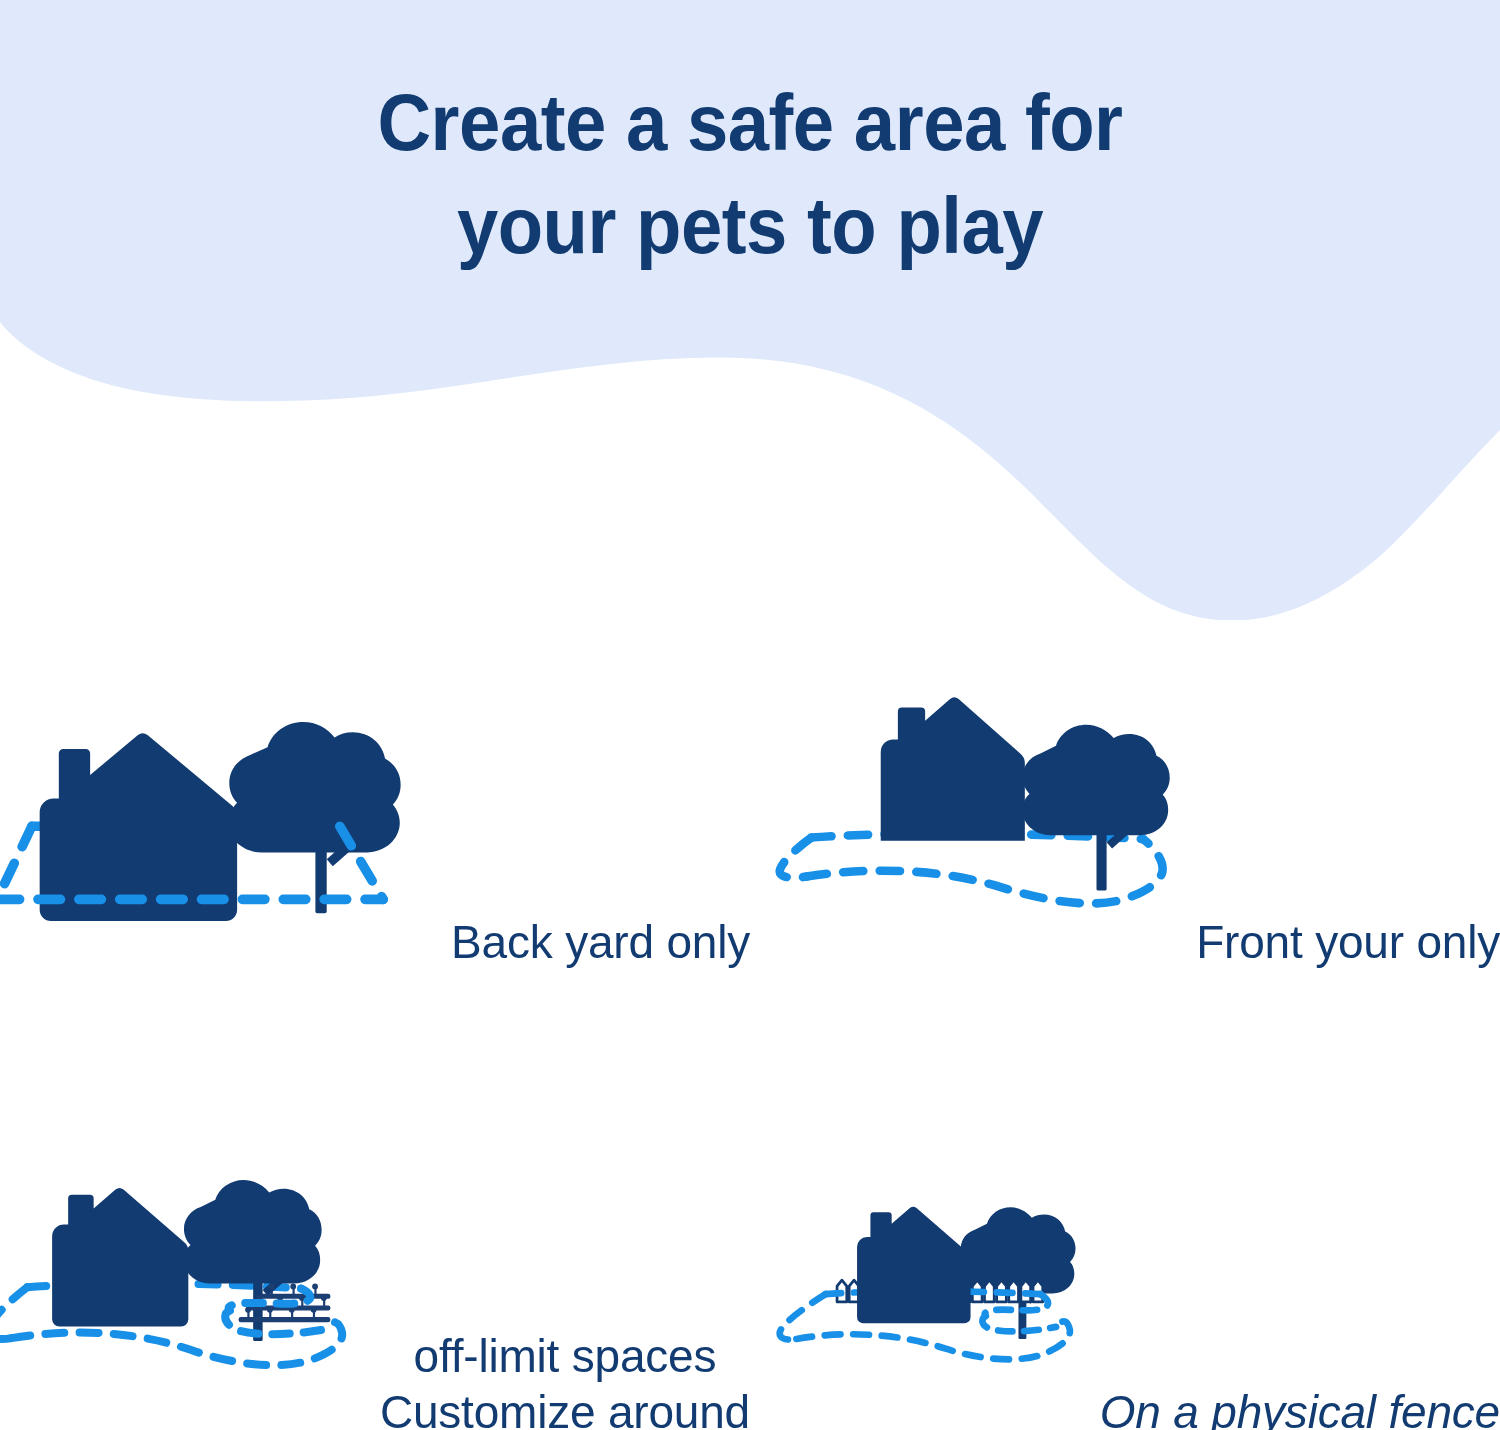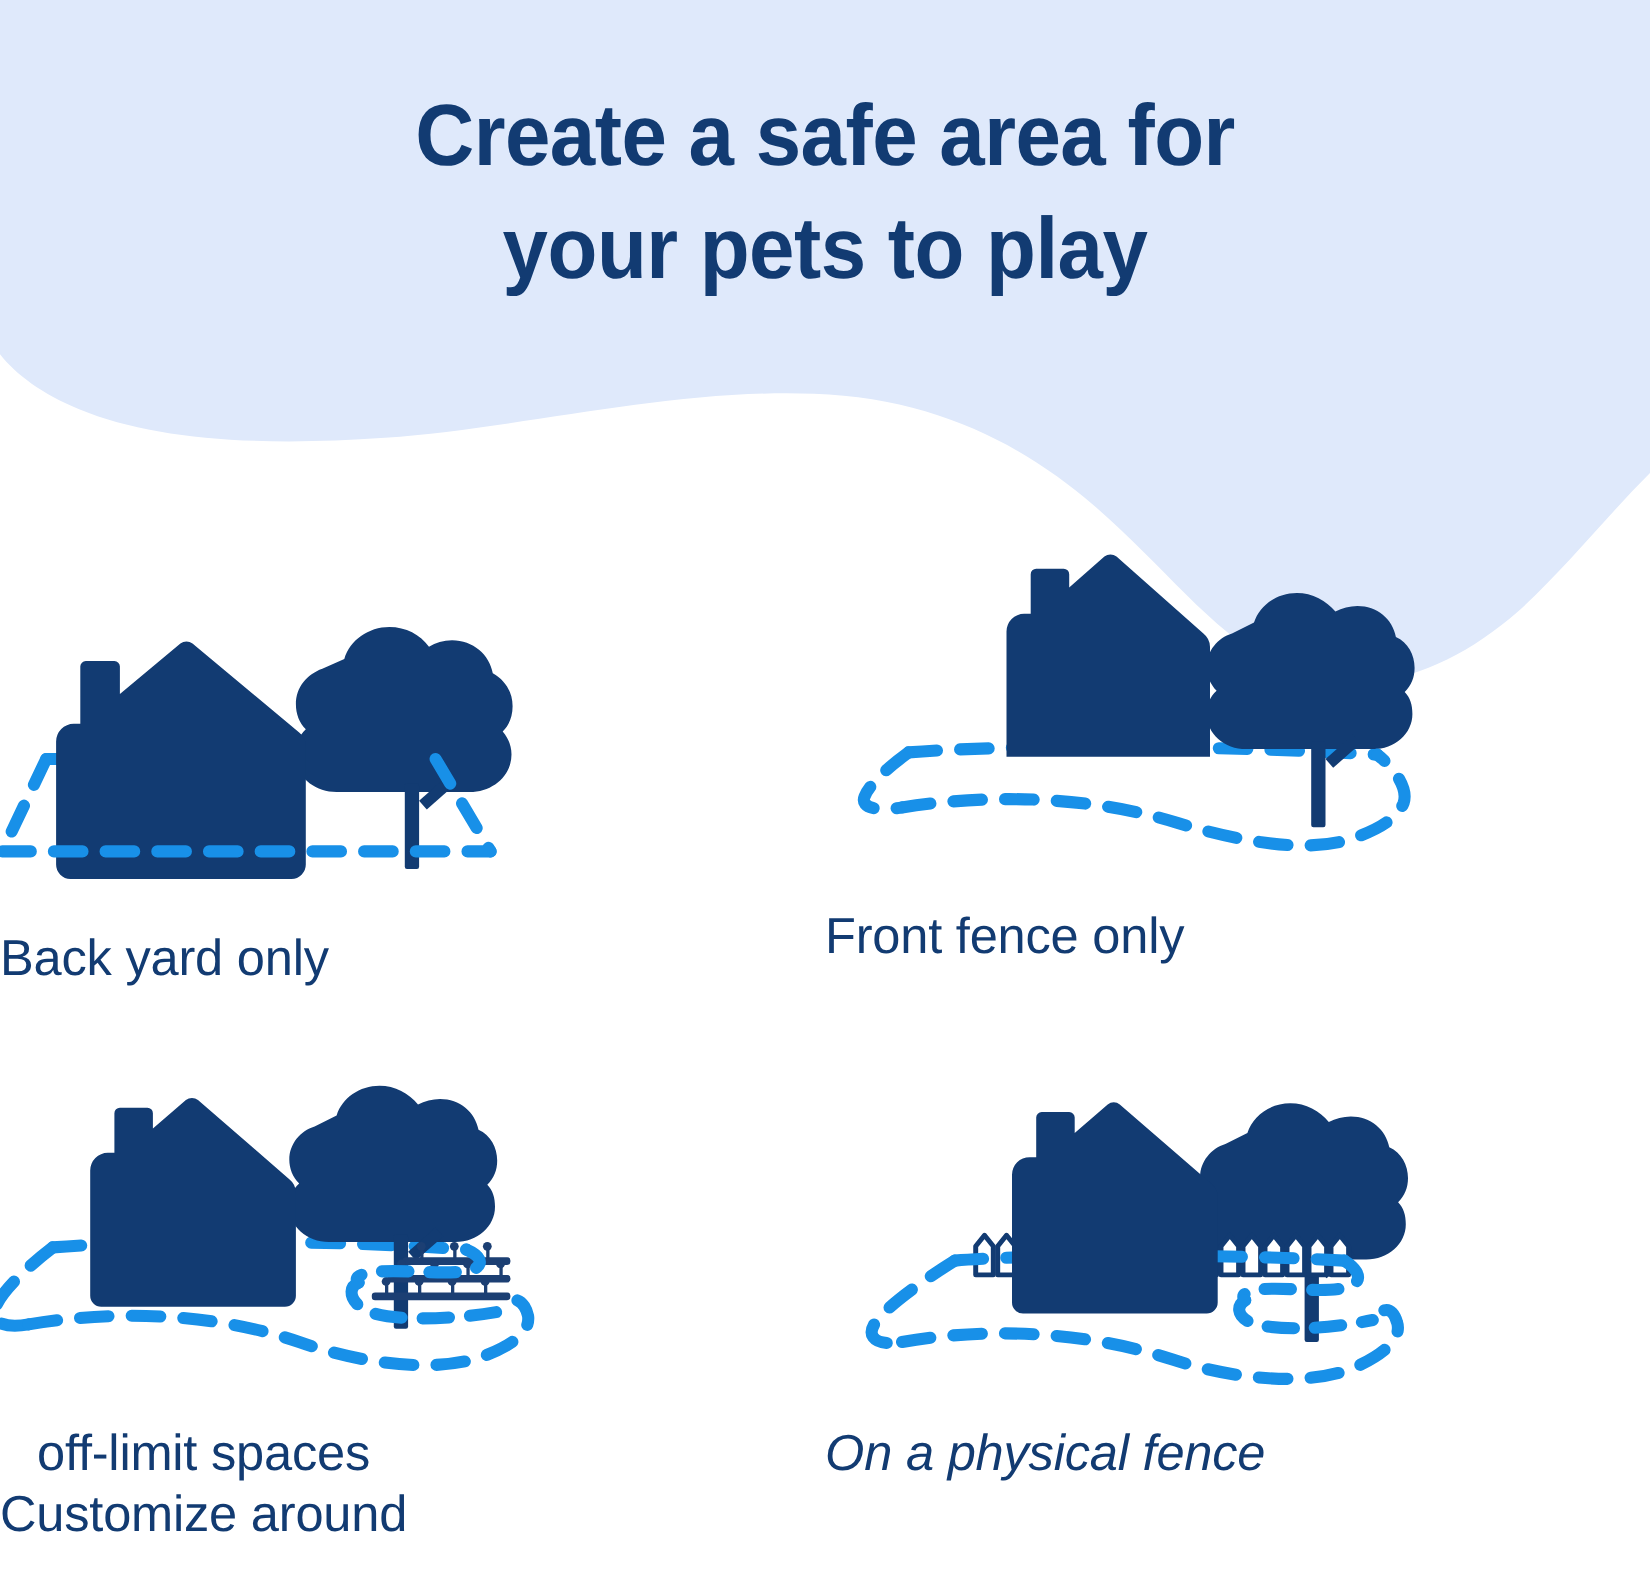--- a/index.html
+++ b/index.html
@@ -54,22 +54,22 @@
     top: 500px;
     width: 1500px;
     z-index: 3;
     display: grid;
     grid-template-columns: 750px 750px;
     grid-template-rows: 470px 470px;
   }
   .card {
     position: relative;
     display: flex;
-    flex-direction: column;
-    align-items: flex-start;
+    flex-direction: row;
+    align-items: flex-end;
     justify-content: flex-start;
   }
   .card-art {
     display: block;
     width: 560px;
     height: 310px;
   }
   .card-label {
     color: #123B72;
     font-family: "Liberation Sans", sans-serif;
@@ -181,21 +181,21 @@
                  l-185,0 z"></path>
       </g>
 
       <g>
         <path class="dash" stroke="#1890E8" stroke-width="11" stroke-dasharray="26 21" d="M66,184 C44,200 30,214 26,224 C22,234 36,238 60,234"></path>
         <path class="dash" stroke="#1890E8" stroke-width="11" stroke-dasharray="26 21" d="M60,234 C150,220 240,226 310,248 C370,266 430,276 470,262
                  C500,252 512,240 516,230 C520,218 510,200 492,186"></path>
       </g>
     </svg>
     <div class="card-label">
-      <span class="l-line">Front fence only</span>
+      <span class="l-line">Front your only</span>
     </div>
   </div>
 
   <div class="card" id="card-customize">
     <svg class="card-art" viewBox="0 0 560 310" aria-hidden="true">
 
       <g>
         <path class="dash" stroke="#1890E8" stroke-width="11" stroke-dasharray="26 21" d="M76,158 C180,150 350,152 452,160"></path>
       </g>
 

